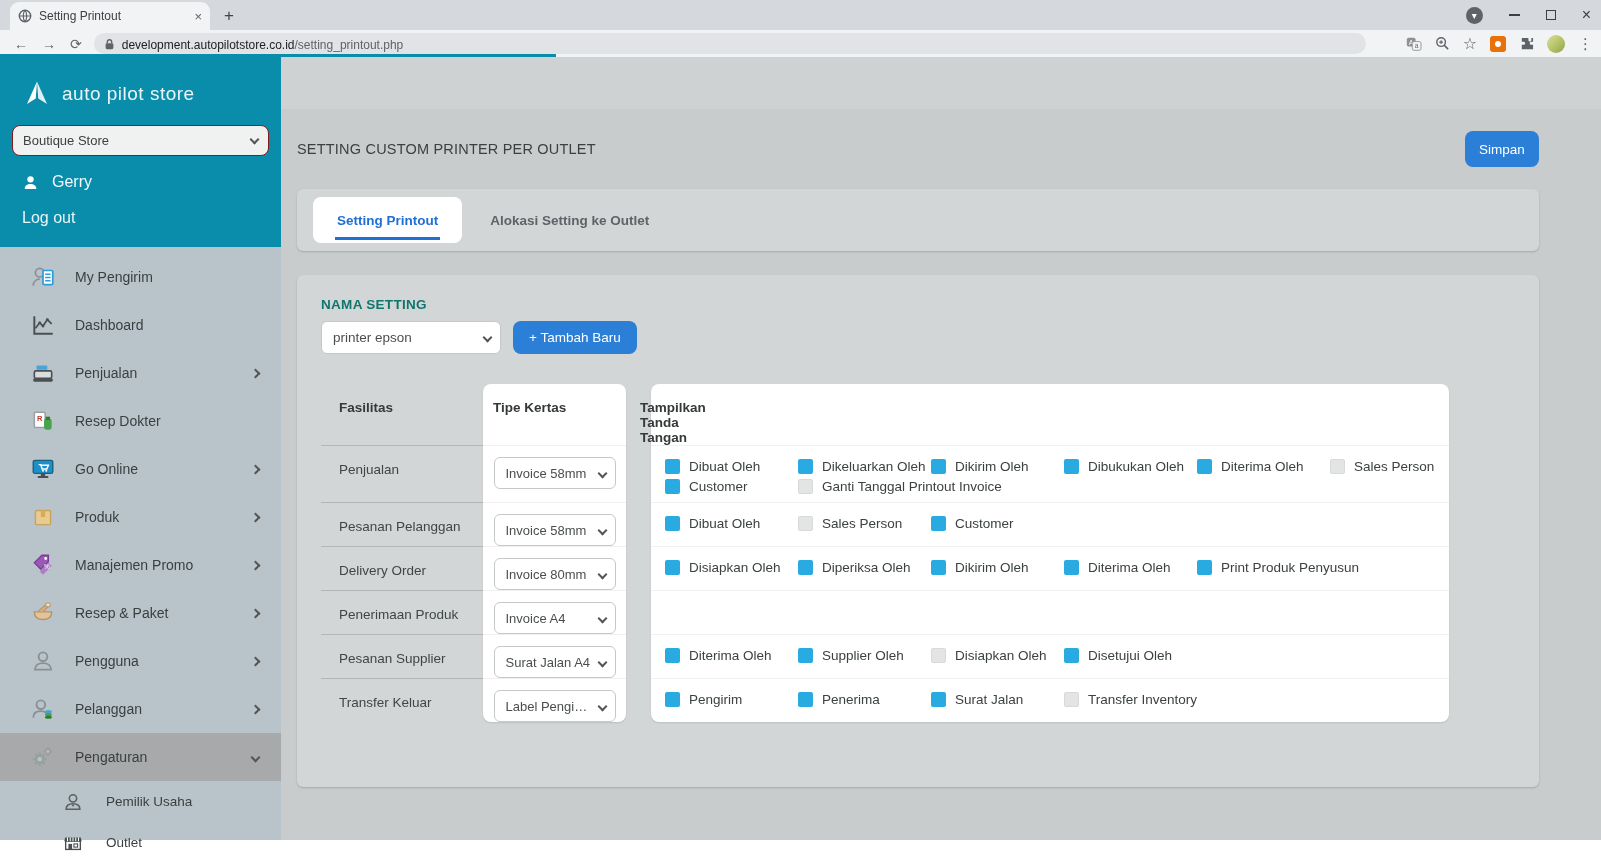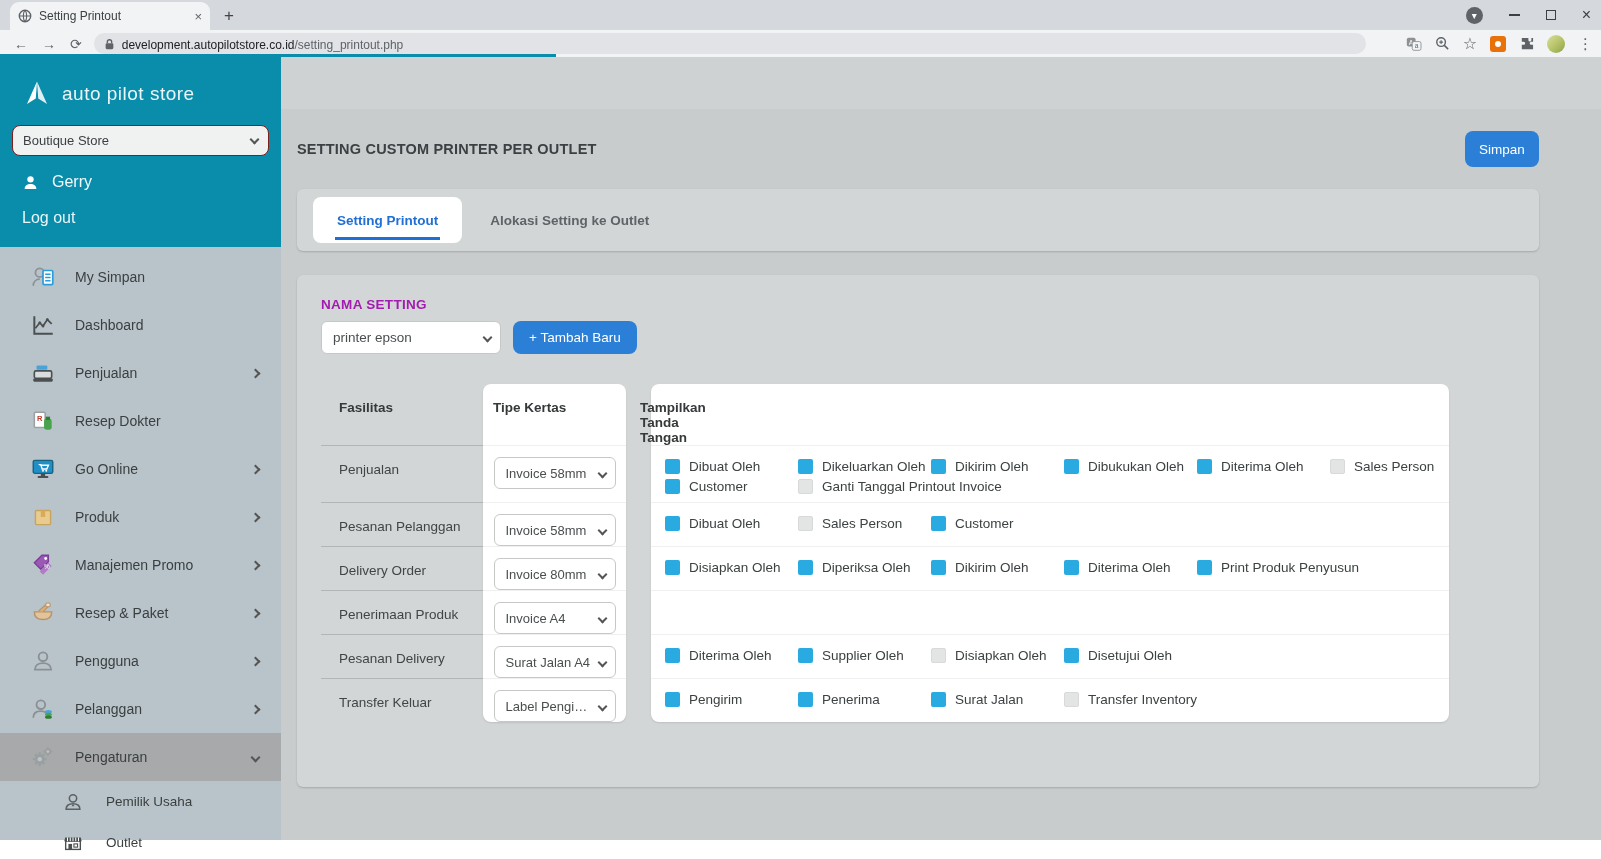--- a/index.html
+++ b/index.html
@@ -61,36 +61,36 @@
   .mi-chev.down  { transform:rotate(45deg); }
   .smi { height:41px; display:flex; align-items:center; padding-left:62px; gap:22px; cursor:pointer; }
   .smi .mi-label { font-size:13.5px; }
   .mi-icon, .smi-icon { width:26px; height:26px; flex:none; display:flex; align-items:center; justify-content:center; }
   .smi-icon { width:22px; height:22px; }
 
   
   .main { flex:1; position:relative; }
   .main-topstrip { height:52px; background:#cfd2d3; }
   .page-head { display:flex; align-items:center; padding:22px 62px 0 16px; }
-  .page-title { font-size:14.5px; font-weight:bold; color:#3c4043; letter-spacing:.2px; }
+  .page-title { font-size:14.5px; font-weight:normal; color:#3c4043; letter-spacing:.2px; }
   .btn-blue { background:#2b7fd6; color:#fff; border:none; border-radius:8px; font-size:13.5px;
     font-family:inherit; cursor:pointer; }
   .btn-simpan { margin-left:auto; width:74px; height:36px; }
 
   .panel { background:#d3d6d6; border-radius:6px; box-shadow:0 1px 2px rgba(0,0,0,.18);
     margin:0 62px 0 16px; }
   .tabs-panel { margin-top:22px; height:62px; display:flex; align-items:center; padding-left:16px; }
   .tab-active-card { background:#fff; border-radius:8px; height:46px; padding:0 22px;
     display:flex; align-items:center; }
   .tab-active-label { font-size:13.5px; font-weight:bold; color:#1f6fd4;
     border-bottom:3px solid #1f6fd4; padding:12px 2px 9px 2px; }
   .tab-label { font-size:13.5px; font-weight:bold; color:#5f6368; margin-left:28px; cursor:pointer; }
 
   .content-panel { margin-top:24px; height:512px; padding:22px 0 0 24px; }
-  .ns-label { font-size:13.5px; font-weight:bold; color:#a21caf; letter-spacing:.3px; }
+  .ns-label { font-size:13.5px; font-weight:bold; color:#0f766e; letter-spacing:.3px; }
   .ns-row { display:flex; align-items:center; gap:12px; margin-top:9px; }
   .sel-wrap { position:relative; display:inline-block; }
   .sel { appearance:none; -webkit-appearance:none; font-family:inherit; background:#fff;
     border:1px solid #c6c8c8; border-radius:6px; font-size:13.5px; color:#4a4e4f;
     padding:0 24px 0 11px; height:33px; }
   .sel-ns { width:180px; }
   .sel-wrap .chev { right:10px; top:13px; border-color:#555; }
   .btn-add { height:33px; padding:0 16px; }
 
   
@@ -200,21 +200,21 @@
     <div class="sb-menu" id="sb-menu">
         <div class="mi">
           <span class="mi-icon">
             <svg width="26" height="26" viewBox="0 0 24 24">
               <circle cx="9" cy="8" r="4" fill="none" stroke="#8a9094" stroke-width="1.6"></circle>
               <path d="M3 20c0-4 3-6 6-6" fill="none" stroke="#8a9094" stroke-width="1.6"></path>
               <rect x="12" y="6" width="9" height="13" rx="1" fill="#fff" stroke="#2d9cdb" stroke-width="1.6"></rect>
               <path d="M14 9.5h5M14 12.5h5M14 15.5h5" stroke="#2d9cdb" stroke-width="1.3"></path>
             </svg>
           </span>
-          <span class="mi-label">My Simpan</span>
+          <span class="mi-label">My Pengirim</span>
         </div>
         <div class="mi">
           <span class="mi-icon">
             <svg width="26" height="26" viewBox="0 0 24 24">
               <path d="M4 4v16h17" fill="none" stroke="#4a4f50" stroke-width="1.8"></path>
               <path d="M5 15l4-5 3 3 4-6 4 4" fill="none" stroke="#4a4f50" stroke-width="1.6"></path>
               <circle cx="9" cy="10" r="1.3" fill="#4a4f50"></circle>
               <circle cx="12" cy="13" r="1.3" fill="#4a4f50"></circle>
               <circle cx="16" cy="7" r="1.3" fill="#4a4f50"></circle>
             </svg>
@@ -498,21 +498,21 @@
               <div class="c-fac">Penerimaan Produk</div>
               <div class="c-paper">
                 <span class="sel-wrap"><select class="sel sel-paper">
                     <option>Invoice A4</option>
                   </select><span class="chev"></span></span>
               </div>
               <div></div>
               <div class="c-sign"></div>
             </div>
             <div class="trow">
-              <div class="c-fac">Pesanan Delivery</div>
+              <div class="c-fac">Pesanan Supplier</div>
               <div class="c-paper">
                 <span class="sel-wrap"><select class="sel sel-paper">
                     <option>Surat Jalan A4</option>
                   </select><span class="chev"></span></span>
               </div>
               <div></div>
               <div class="c-sign">
                 <span class="sigitem">
                   <span class="cb on"></span>
                   <span class="sig-label">Diterima Oleh</span>

